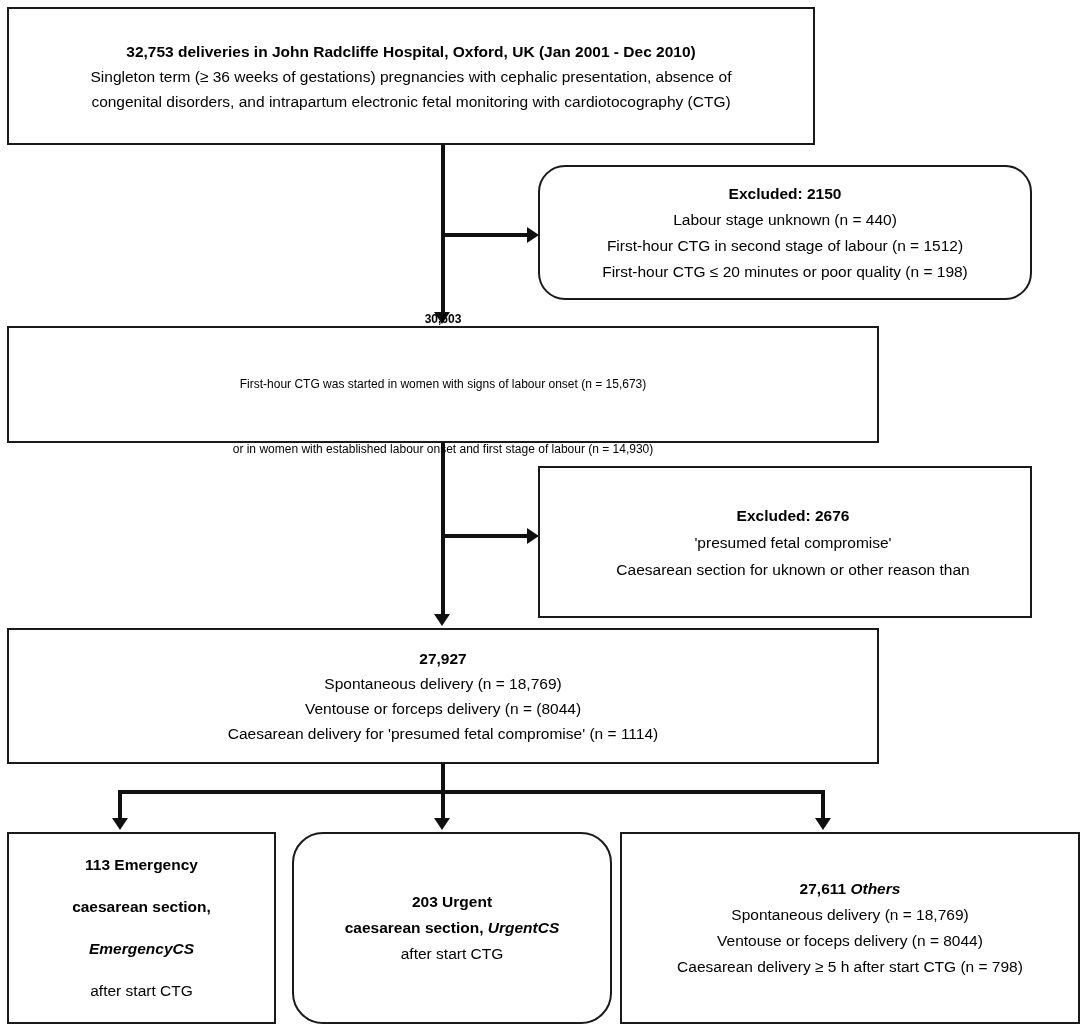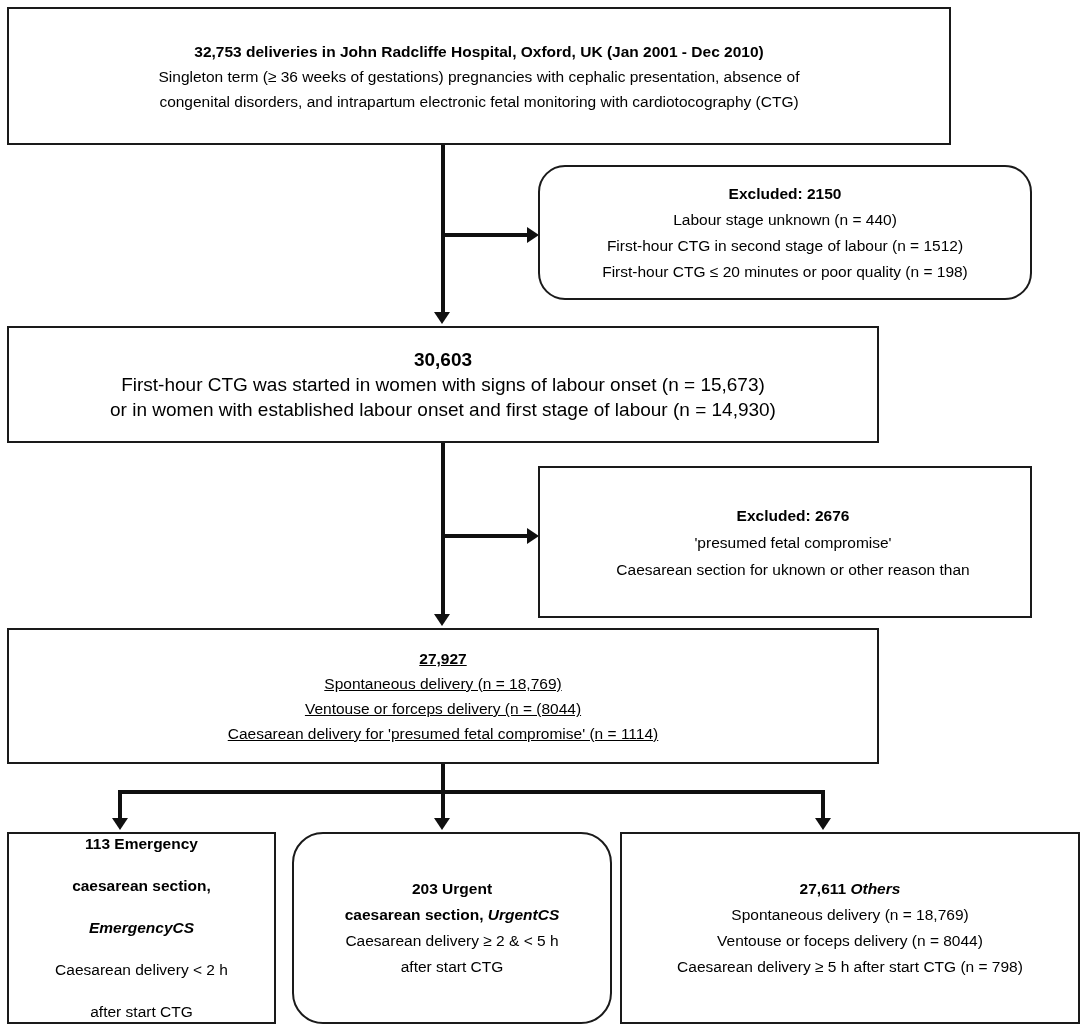--- a/index.html
+++ b/index.html
@@ -35,36 +35,36 @@
   }
   .box .line {
     display: block;
     width: 100%;
     white-space: nowrap;
   }
   .bold  { font-weight: bold; }
   .bolditalic { font-weight: bold; font-style: italic; }
 
   
-  #box-enrollment { left: 7px;  top: 7px;   width: 944px; height: 138px; }
+  #box-enrollment { left: 7px;  top: 7px;   width: 808px; height: 138px; }
   #box-eligible   { left: 7px;  top: 326px; width: 872px; height: 117px; }
-  #box-cohort     { left: 7px;  top: 628px; width: 872px; height: 136px; text-decoration: underline; }
+  #box-cohort     { left: 7px;  top: 628px; width: 872px; height: 136px; }
 
   
   #box-excluded-1 { left: 538px; top: 165px; width: 494px; height: 135px; border-radius: 27px; }
   #box-excluded-2 { left: 538px; top: 466px; width: 494px; height: 152px; }
 
   
   #box-emergency  { left: 7px;   top: 832px; width: 269px; height: 192px; }
   #box-urgent     { left: 292px; top: 832px; width: 320px; height: 192px; border-radius: 31px; }
   #box-others     { left: 620px; top: 832px; width: 460px; height: 192px; }
 
   
   #box-enrollment { font-size: 15.5px; line-height: 25px; }
-  #box-eligible   { font-size: 19px; line-height: 25px; }
+  #box-eligible   { font-size: 12px; line-height: 25px; gap: 40px; }
   #box-cohort     { font-size: 15.5px; line-height: 25px; }
   #box-excluded-1 { font-size: 15.5px; line-height: 26px; }
   #box-excluded-2 { font-size: 15.5px; line-height: 27px; padding-left: 16px; }
   #box-emergency  { font-size: 15.5px; line-height: 26px; gap: 16px; }
   #box-urgent     { font-size: 15.5px; line-height: 26px; }
   #box-others     { font-size: 15.5px; line-height: 26px; }
 
   
   .conn {
     position: absolute;
@@ -148,28 +148,26 @@
     <span class="line bold">27,927</span>
     <span class="line">Spontaneous delivery (n = 18,769)</span>
     <span class="line">Ventouse or forceps delivery (n = (8044)</span>
     <span class="line">Caesarean delivery for 'presumed fetal compromise' (n =  1114)</span>
   </div>
 
   <div class="box" id="box-emergency">
     <span class="line bold">113 Emergency</span>
     <span class="line bold">caesarean section,</span>
     <span class="line bolditalic">EmergencyCS</span>
-    <span class="line">Caesarean delivery &lt; 2 h</span>
     <span class="line">after start CTG</span>
   </div>
 
   <div class="box" id="box-urgent">
     <span class="line bold">203 Urgent</span>
     <span class="line"><span class="bold">caesarean section, </span><span class="bolditalic">UrgentCS</span></span>
-    <span class="line">Caesarean delivery ≥ 2 &amp; &lt; 5 h</span>
     <span class="line">after start CTG</span>
   </div>
 
   <div class="box" id="box-others">
     <span class="line"><span class="bold">27,611 </span><span class="bolditalic">Others</span></span>
     <span class="line">Spontaneous  delivery (n = 18,769)</span>
     <span class="line">Ventouse or foceps delivery (n = 8044)</span>
     <span class="line">Caesarean delivery ≥ 5 h after start CTG  (n = 798)</span>
   </div>
 

